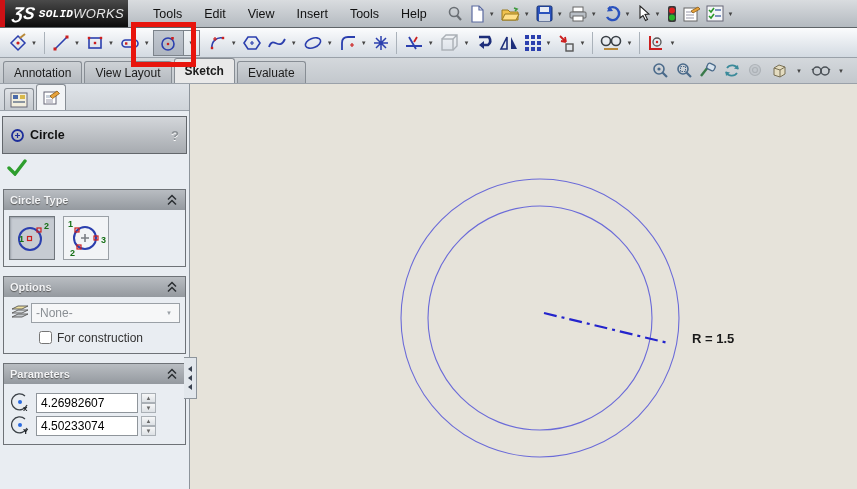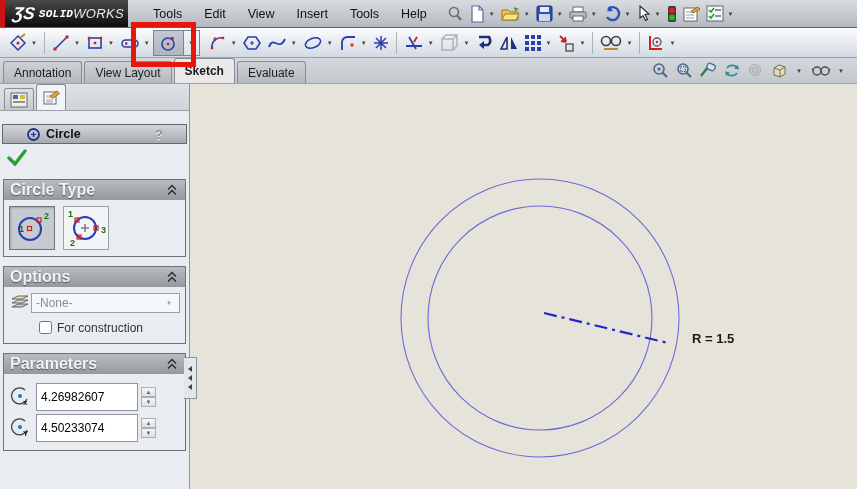--- a/index.html
+++ b/index.html
@@ -36,41 +36,41 @@
 
   
   .main { display:flex; height:405px; }
   .panel { width:190px; background:#e9edf2; border-right:1px solid #8d949b; position:relative; }
   .canvas { flex:1; position:relative; background:#e6e3da;font-weight:bold; }
 
   
   .pm-tabs { height:27px; border-bottom:1px solid #9aa1a9; display:flex; align-items:flex-end; padding-left:4px; gap:2px; background:linear-gradient(#dfe3e8,#cfd4d9); }
   .pm-tab { width:30px; height:22px; background:linear-gradient(#dfe2e6,#c4c9ce); border:1px solid #878d94; border-bottom:none; border-radius:3px 3px 0 0; display:flex; align-items:center; justify-content:center; }
   .pm-tab.active { height:26px; background:#f2f4f6; }
-  .pm-title { margin:13px 2px 0 2px; height:20px; background:linear-gradient(#d3d6da,#a7abb0); border:1px solid #63676c; display:flex; align-items:center; padding:0 23px; }
+  .pm-title { margin:5px 2px 0 2px; height:38px; background:linear-gradient(#d3d6da,#a7abb0); border:1px solid #63676c; display:flex; align-items:center; padding:0 7px; }
   .pm-title .t { font-weight:bold; font-size:12.5px; margin-left:5px; flex:1; }
   .pm-title .help { color:#8a8f94; font-weight:bold; font-size:13px; text-shadow:0 1px 0 #fff; }
   .ok-row { height:26px; display:flex; align-items:center; padding-left:6px; }
   .section { margin:9px 3px 0 3px; border:1px solid #6e7277; background:#e9edf2; }
   .sec-head { height:20px; background:linear-gradient(#b9bdc2,#94999f); display:flex; align-items:center; padding:0 6px; }
-  .sec-head .st { color:#f2f3f5; font-weight:bold; font-size:16px; text-shadow:0 1px 1px #555; flex:1; }
+  .sec-head .st { color:#f2f3f5; font-weight:bold; font-size:11px; text-shadow:0 1px 1px #555; flex:1; }
   .sec-body { padding:6px 5px; }
   .ct-buttons { display:flex; gap:8px; }
   .ct-btn { width:46px; height:44px; position:relative; border:1px solid #9aa0a6; background:#f2f4f6; }
   .ct-btn.selected { background:#c6cbd2; border:1px solid #70767c; box-shadow:inset 1px 1px 2px #9aa0a8; }
   .ct-num { position:absolute; color:#167016; font-weight:bold; font-size:9px; }
   .opt-row { display:flex; align-items:center; }
   .dropdown { flex:1; height:20px; background:#f6f7f8; border:1px solid #9aa0a6; display:flex; align-items:center; padding:0 4px; color:#8a8f94; }
   .dropdown .dv { flex:1; font-size:12px; }
   .chk-row { display:flex; gap:5px; margin:8px 0 2px 30px; font-size:12px; color:#333; }
   .chk-row input { width:13px; height:13px; }
   .param-row { display:flex; align-items:center; margin-top:3px; gap:3px; }
   .param-row.gap { margin-top:11px; }
   .p-icon { width:24px; display:flex; justify-content:center; }
-  .p-input { width:102px; height:28px; border:1px solid #8f959b; background:#fff; font-size:12px; padding:0 4px; font-family:"Liberation Sans",sans-serif; }
+  .p-input { width:102px; height:20px; border:1px solid #8f959b; background:#fff; font-size:12px; padding:0 4px; font-family:"Liberation Sans",sans-serif; }
   .spinner { width:15px; height:20px; display:flex; flex-direction:column; }
   .spinner span { flex:1; font-size:6px; color:#666; background:linear-gradient(#f6f7f8,#dde1e5); border:1px solid #aab0b6; display:flex; align-items:center; justify-content:center; }
   .splitter { position:absolute; left:184px; top:273px; width:13px; height:42px; background:#e2e7ec; border:1px solid #8d949b; border-left:none; display:flex; flex-direction:column; align-items:center; justify-content:center; gap:3px; z-index:5; }
   .splitter i { width:0; height:0; border-top:3px solid transparent; border-bottom:3px solid transparent; border-right:4px solid #3a4250; }
 
   
   .dim-label { position:absolute; left:502px; top:247px; font-size:13px; color:#1a1a1a; }
 
   
   .highlight { position:absolute; left:131px; top:22px; width:65px; height:45px; border:5px solid #e8150d; z-index:50; pointer-events:none; }

